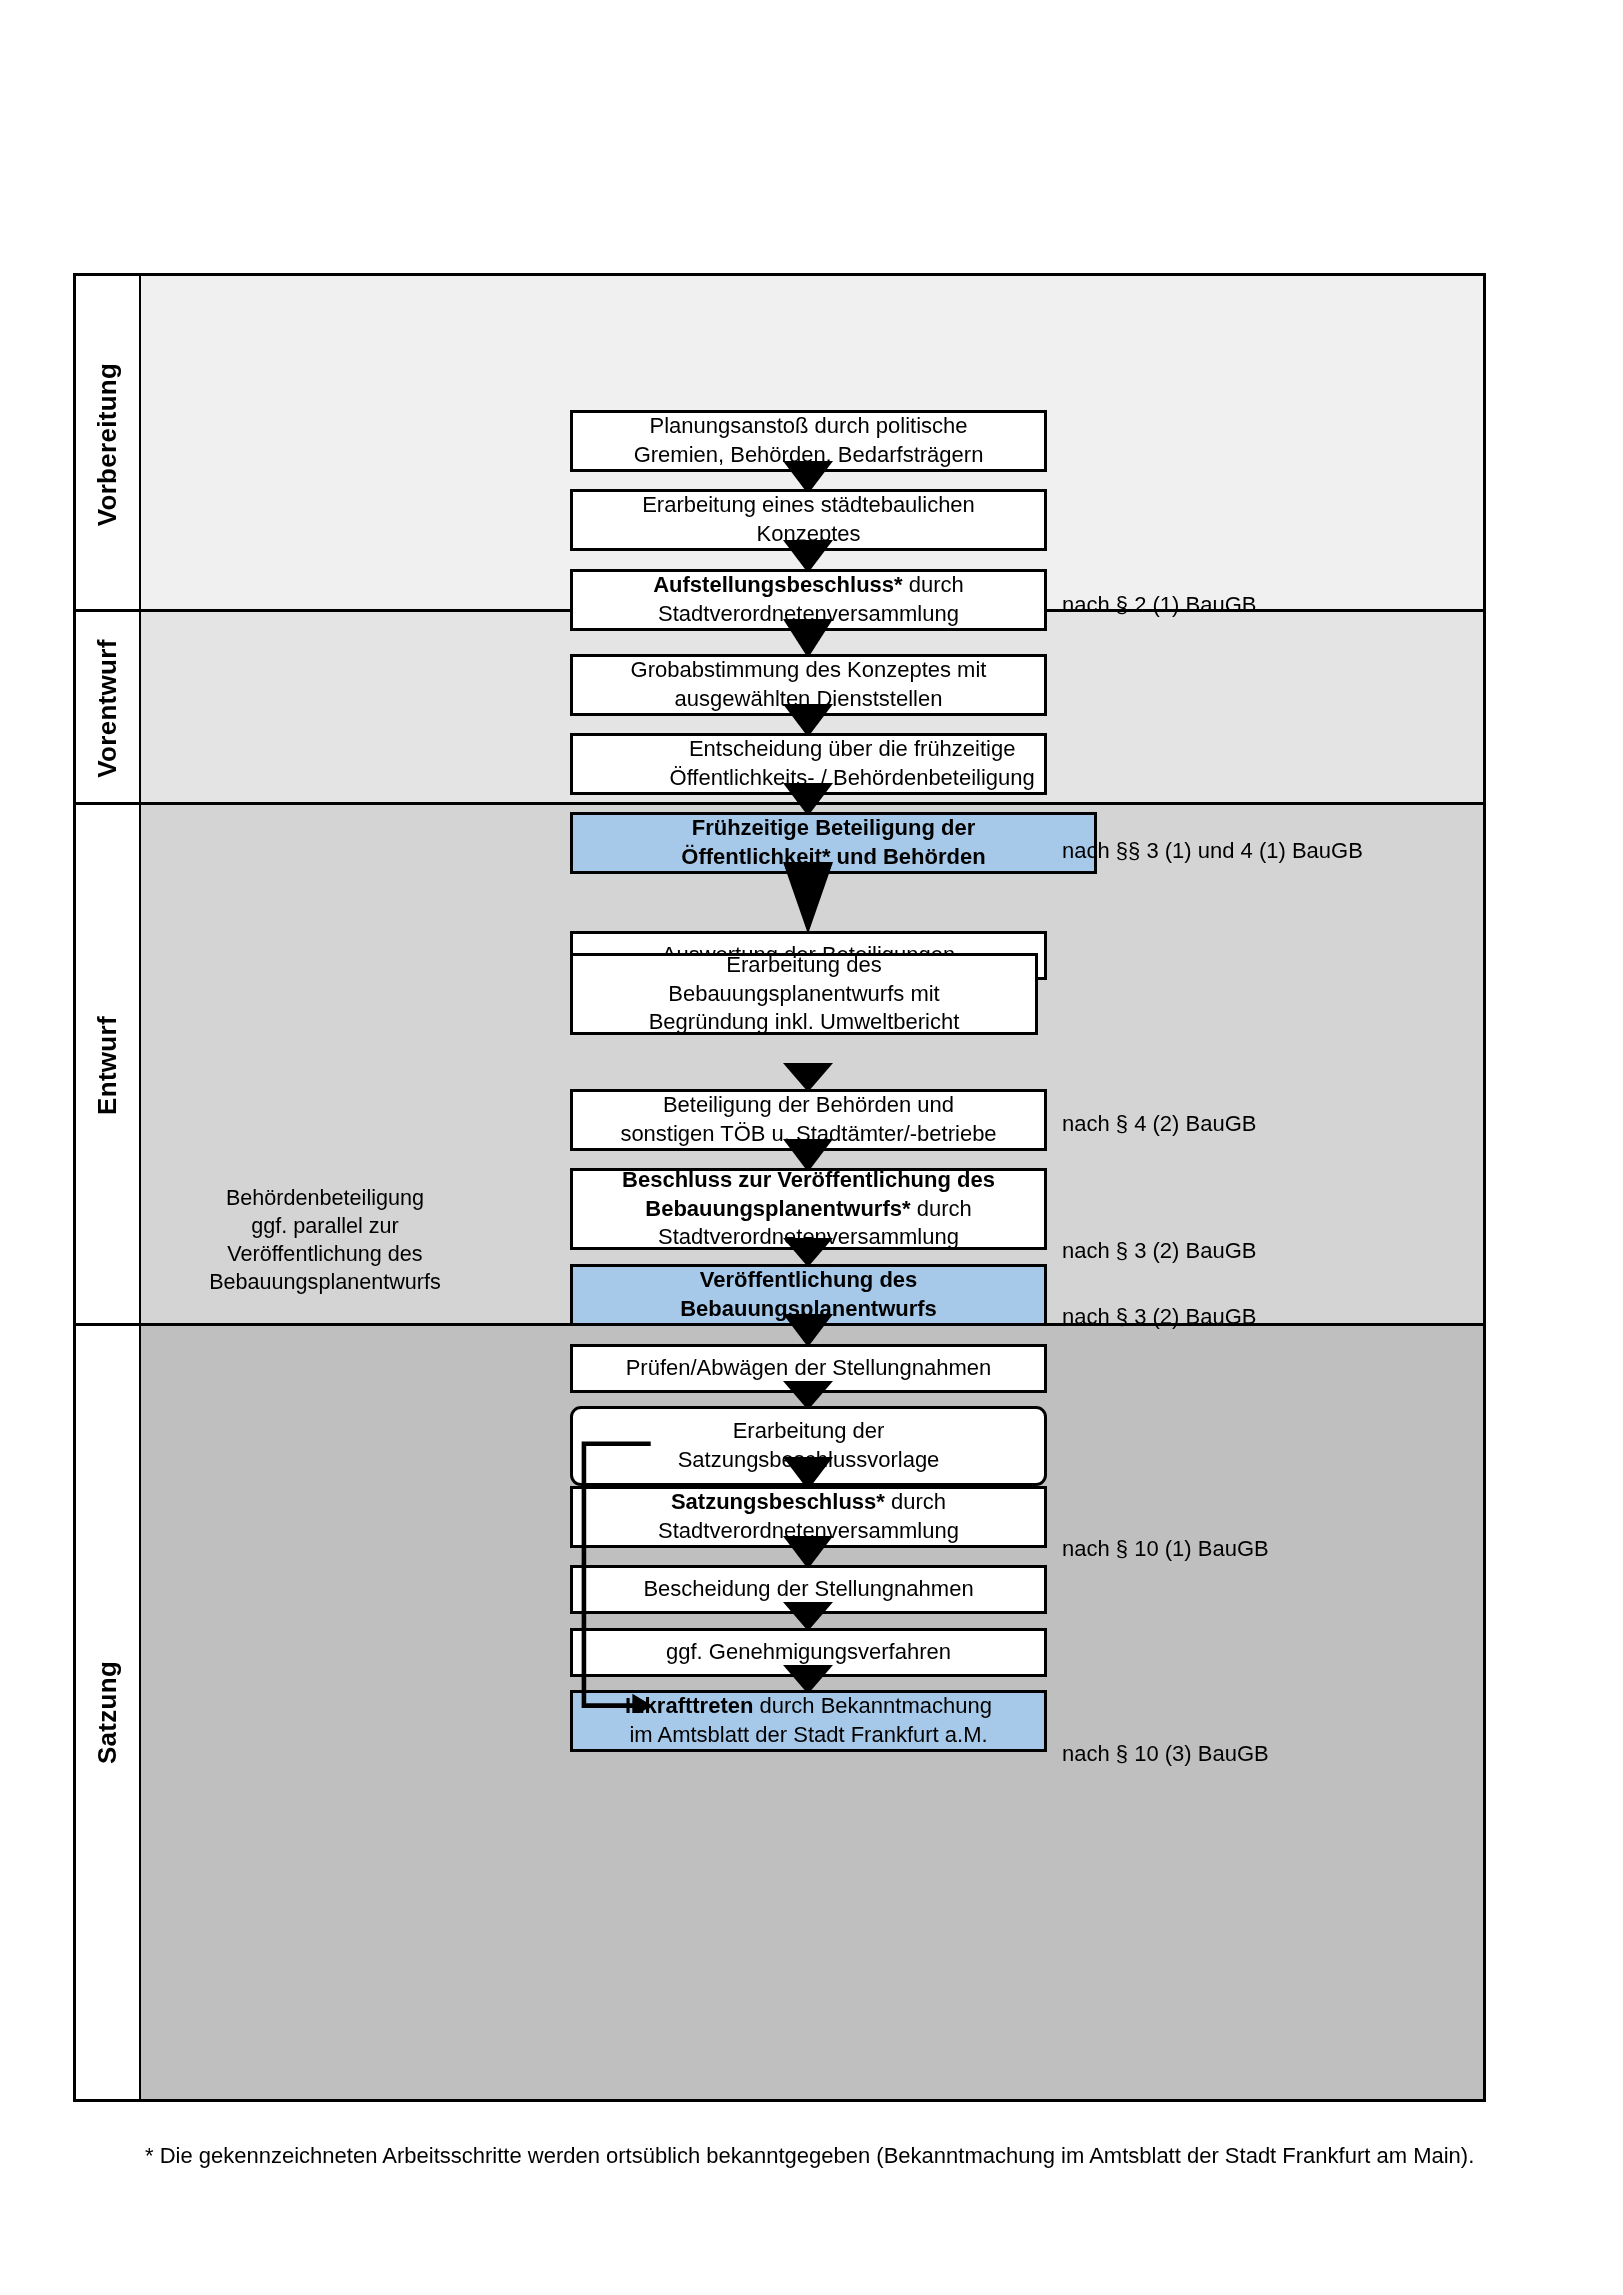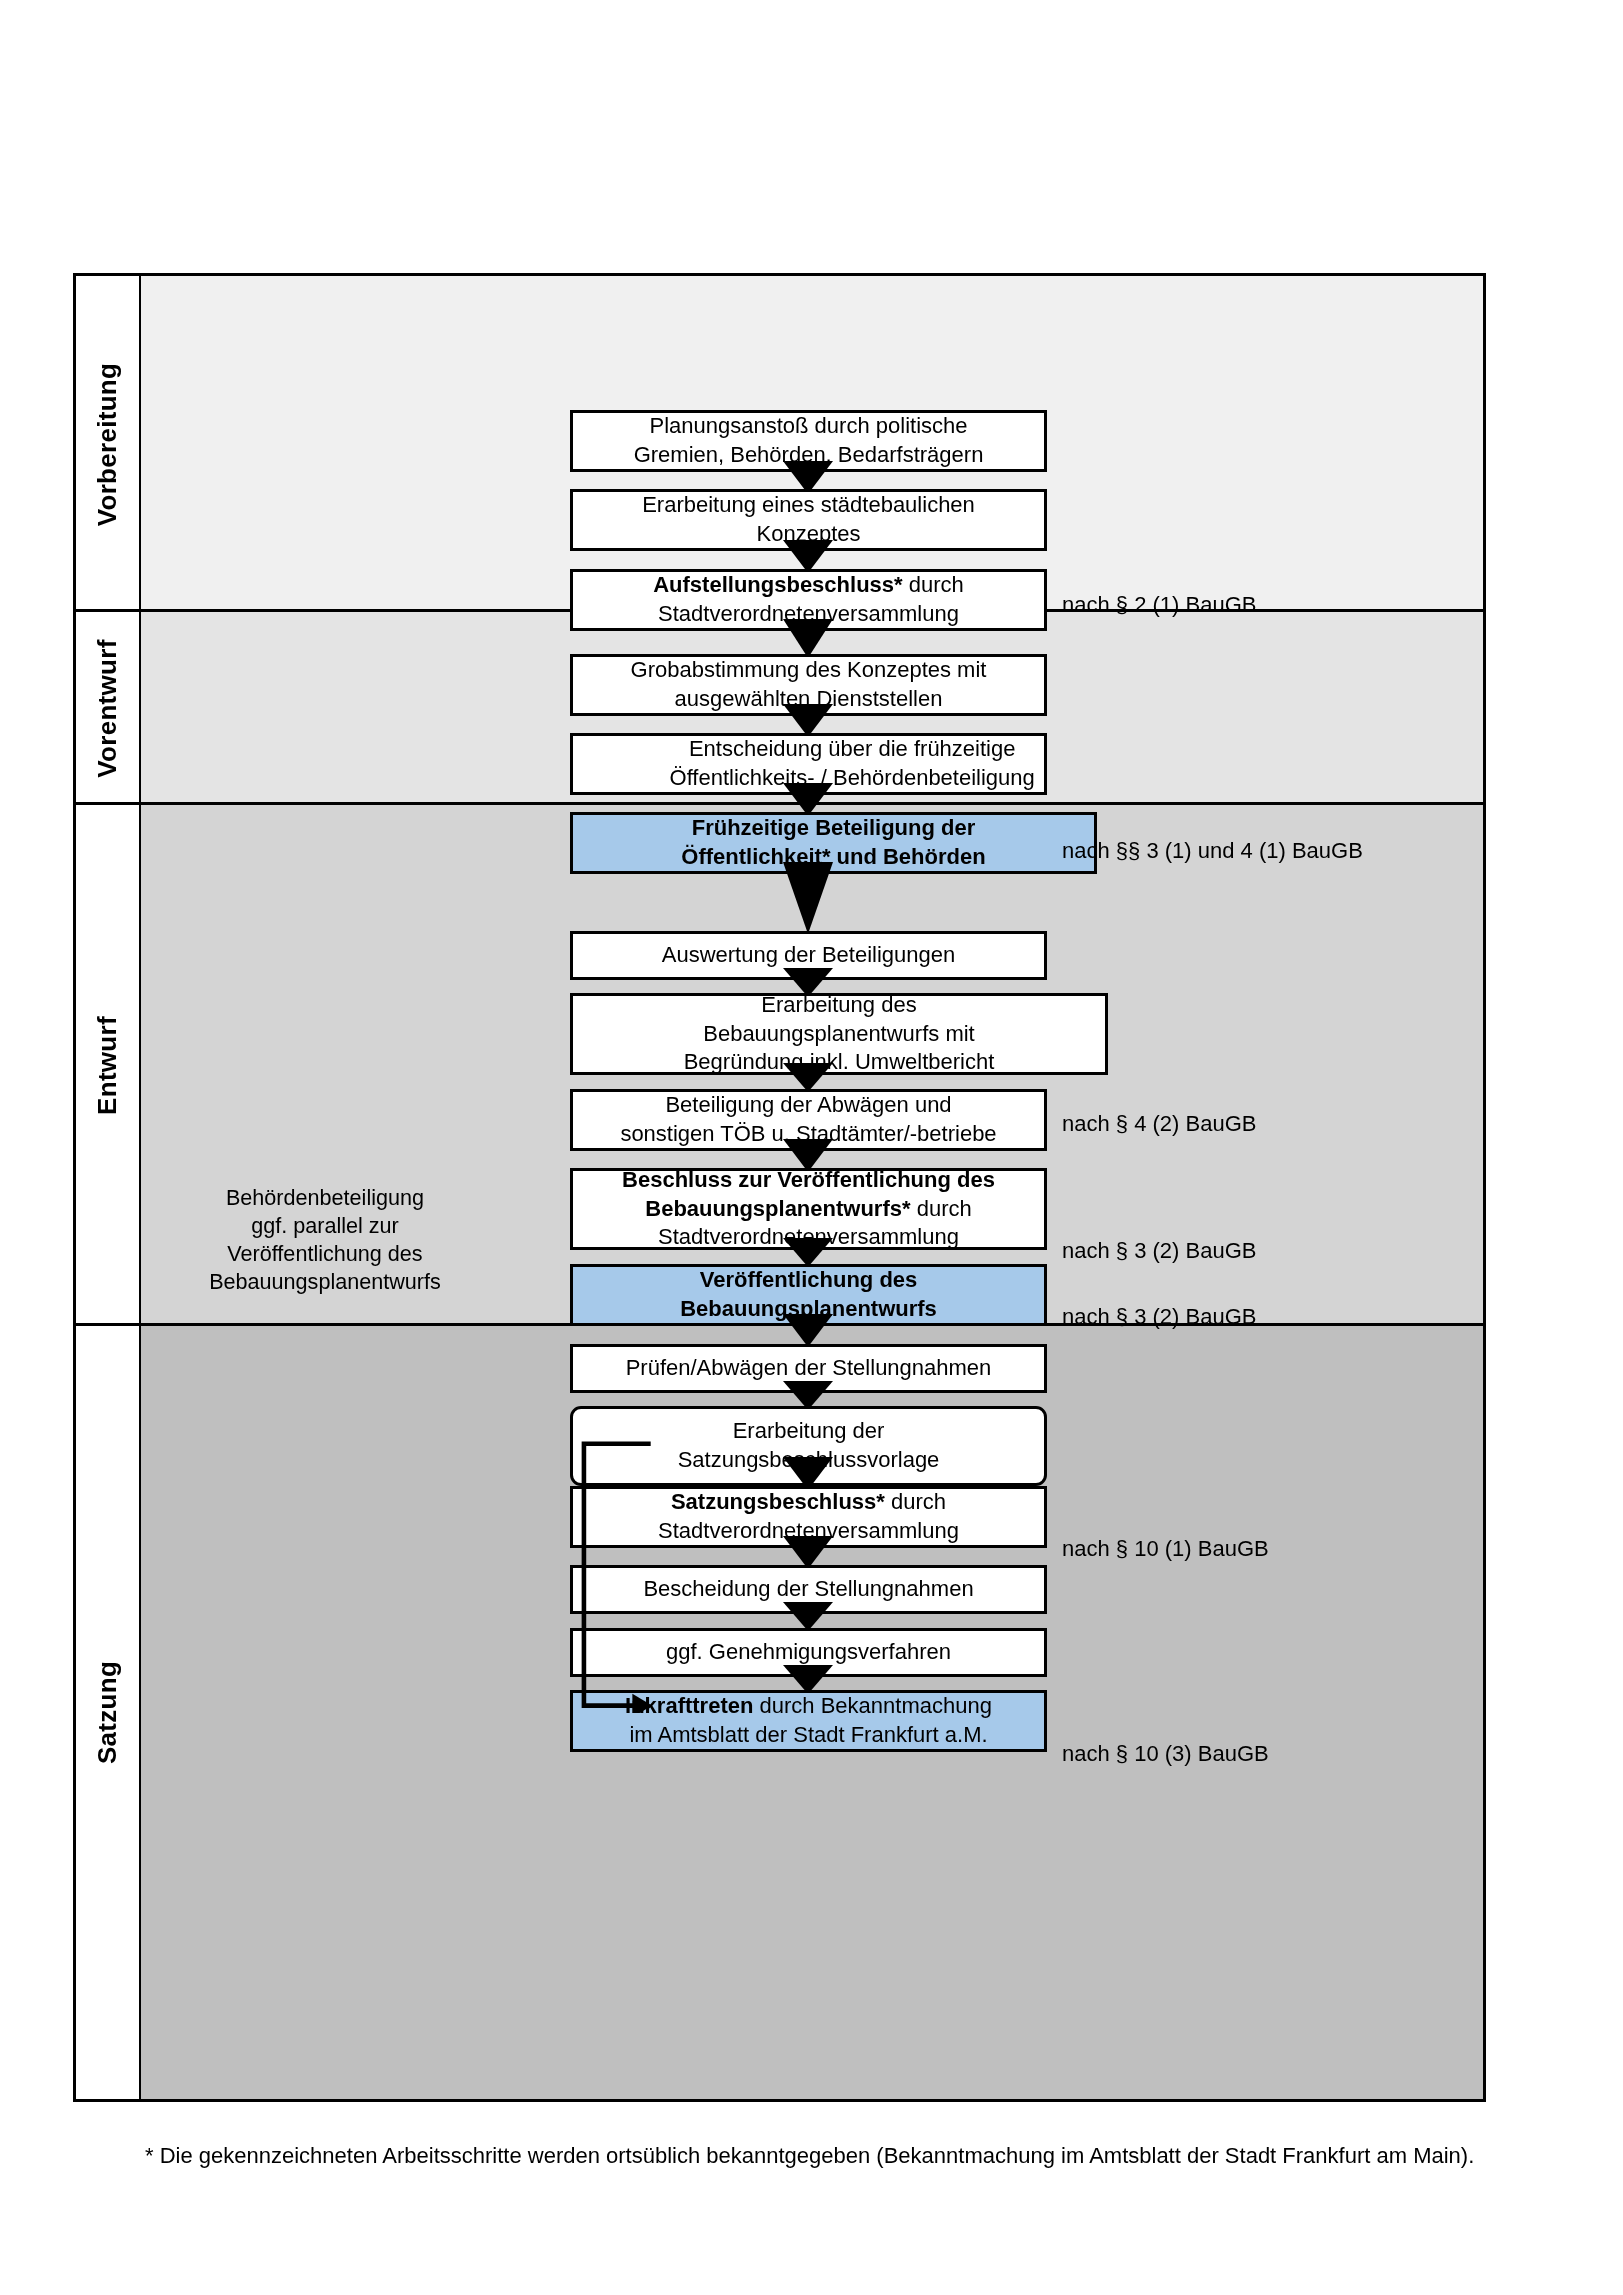--- a/index.html
+++ b/index.html
@@ -174,31 +174,31 @@
           </div>
         </div>
         <div class="varrow" style="left: 707px; top: 586px; border-top-width: 72px;"></div>
         <div class="annot" style="left: 986px; top: 562px;">nach §§ 3 (1) und 4 (1) BauGB</div>
         <div class="pbox" style="left: 494px; top: 655px; width: 477px; height: 49px;">
           <div>
             <div><span>Auswertung der Beteiligungen</span></div>
           </div>
         </div>
         <div class="varrow" style="left: 707px; top: 692px; border-top-width: 29.5px;"></div>
-        <div class="pbox" style="left: 494px; top: 717px; width: 538px; height: 82px;">
+        <div class="pbox" style="left: 494px; top: 677px; width: 468px; height: 82px;">
           <div>
             <div><span>Erarbeitung des</span></div>
             <div><span>Bebauungsplanentwurfs mit</span></div>
             <div><span>Begründung inkl. Umweltbericht</span></div>
           </div>
         </div>
         <div class="varrow" style="left: 707px; top: 787px; border-top-width: 29.5px;"></div>
         <div class="pbox" style="left: 494px; top: 813px; width: 477px; height: 62px;">
           <div>
-            <div><span>Beteiligung der Abwägen und</span></div>
+            <div><span>Beteiligung der Behörden und</span></div>
             <div><span>sonstigen TÖB u. Stadtämter/-betriebe</span></div>
           </div>
         </div>
         <div class="varrow" style="left: 707px; top: 863px; border-top-width: 33px;"></div>
         <div class="annot" style="left: 986px; top: 835px; text-align: right;">nach § 4 (2) BauGB</div>
         <div class="pbox" style="left: 494px; top: 892px; width: 477px; height: 82px;">
           <div>
             <div><b>Beschluss zur Veröffentlichung des</b></div>
             <div><b>Bebauungsplanentwurfs*</b><span> durch</span></div>
             <div><span>Stadtverordnetenversammlung</span></div>

